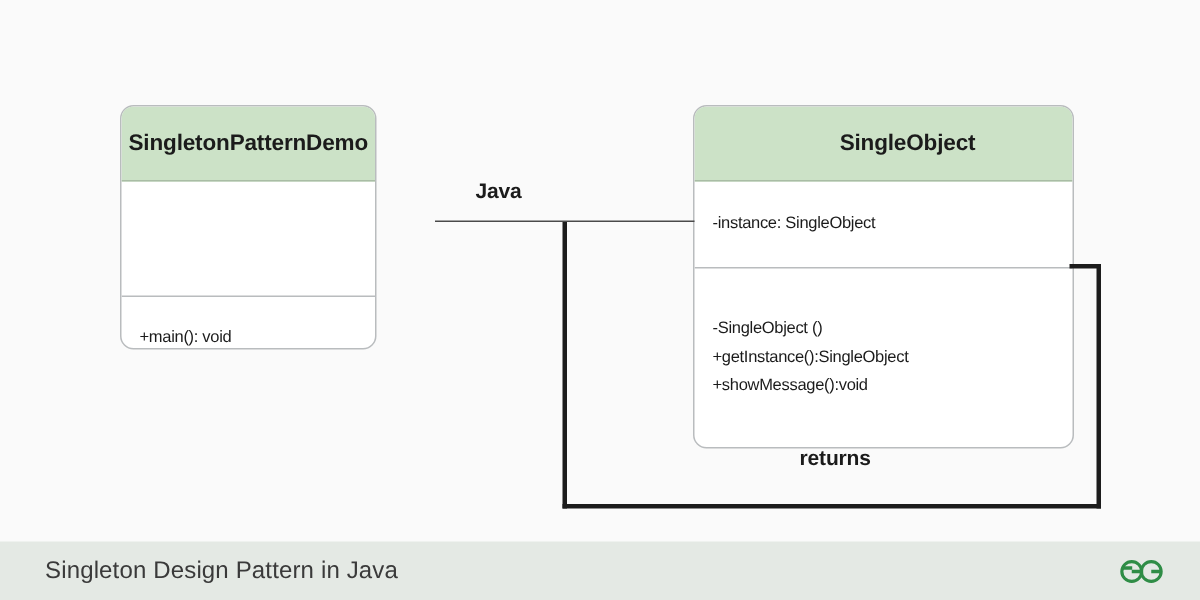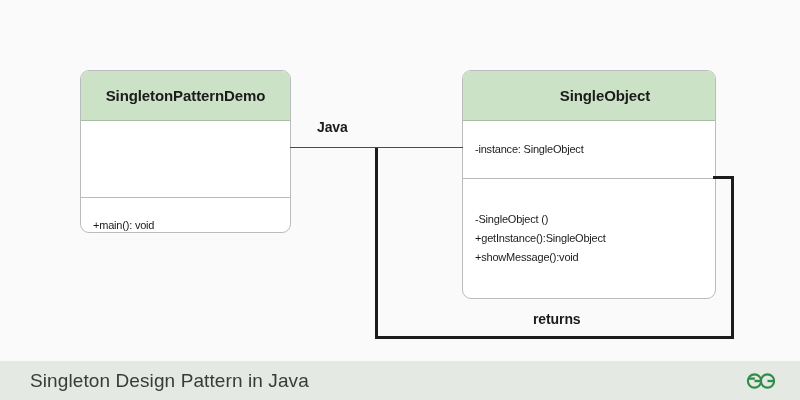--- a/index.html
+++ b/index.html
@@ -55,21 +55,21 @@
   }
   .uml-line {
     font-size: 11px;
     color: #1b1b1b;
     line-height: 19px;
     white-space: nowrap;
     letter-spacing: -0.2px;
   }
 
   
-  #class-demo { left: 80px; top: 70px; width: 211px; height: 163px; }
+  #class-demo { left: 80px; top: 70px; width: 171px; height: 163px; }
   #class-demo .uml-header { height: 50px; }
   #class-demo .attrs { height: 56px; }
   #class-demo .ops { height: 55px; margin-top: 20px; }
 
   
   #class-single { left: 462px; top: 70px; width: 254px; height: 229px; }
   #class-single .uml-header { height: 50px; padding-left: 32px; }
   #class-single .attrs { height: 57px; }
   #class-single .ops { height: 120px; }
 
@@ -99,21 +99,21 @@
     left: 0;
     top: 361px;
     width: 800px;
     height: 39px;
     background: #e4e9e4;
     display: flex;
     align-items: center;
   }
   #footer-caption {
     margin-left: 30px;
-    font-size: 19px;
+    font-size: 16px;
     color: #3a3a3a;
     letter-spacing: 0.1px;
   }
   #footer-logo {
     position: absolute;
     right: 22px;
     top: 50%;
     transform: translateY(-50%);
     display: flex;
     align-items: center;
@@ -152,21 +152,21 @@
   <div class="conn conn-h" style="left:290px; top:147px; width:173px;"></div>
   <div class="conn-label" style="left:317px; top:119px;">Java</div>
 
   <div class="conn conn-dark conn-v" style="left:375px; top:148px; height:191px;"></div>
 
   <div class="conn conn-dark conn-h" style="left:375px; top:336px; width:359px;"></div>
 
   <div class="conn conn-dark conn-v" style="left:731px; top:176px; height:163px;"></div>
 
   <div class="conn conn-dark conn-h" style="left:713px; top:176px; width:21px;"></div>
-  <div class="conn-label" style="left:533px; top:311px;">returns</div>
+  <div class="conn-label" style="left:533px; top:297px;">returns</div>
 
   <div id="footer">
     <div id="footer-caption">Singleton Design Pattern in Java</div>
     <div id="footer-logo">
       <svg width="34" height="20" viewBox="0 0 34 20" aria-hidden="true">
         <g fill="none" stroke="#2f8d46" stroke-width="2.1">
           <circle cx="10.5" cy="10" r="6.6"></circle>
           <circle cx="23.5" cy="10" r="6.6"></circle>
           <path d="M10.5 10 H17.5" stroke-width="2.4"></path>
           <path d="M4.2 7.6 H10.8" stroke-width="2.3"></path>

